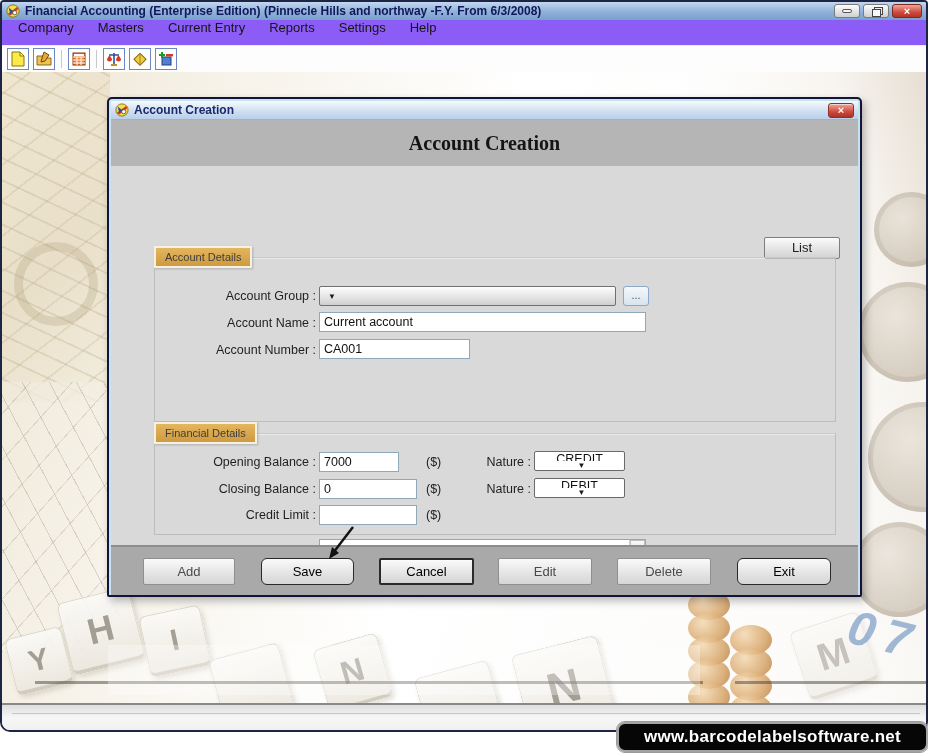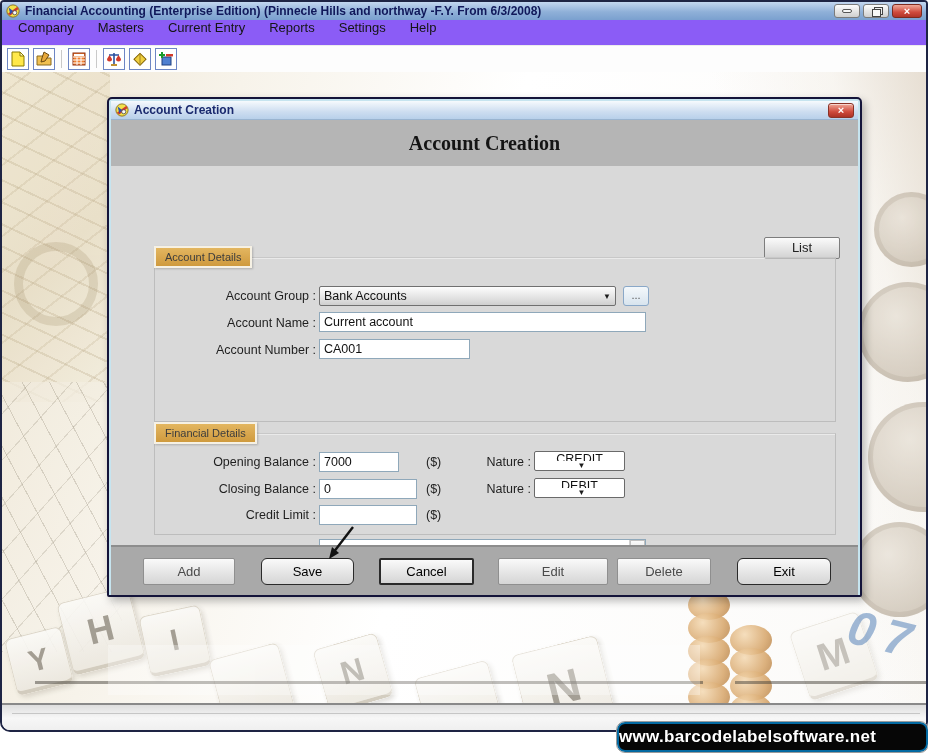--- a/index.html
+++ b/index.html
@@ -126,22 +126,22 @@
     background:linear-gradient(#fafafa, #e9e9e9 45%, #d5d5d5);
     font-family:"Liberation Sans", sans-serif; font-size:13px; color:#4a4a4a; text-align:center; line-height:25px; cursor:default; }
   .btn.dark { border-color:#2a2a2a; color:#000;border-radius:6px; }
   .btn.default-btn { border:2px solid #2a2a2a; color:#000; line-height:23px; }
   .list-btn { position:absolute; left:653px; top:71px; width:76px; height:22px; border:1px solid #7d7d7d; border-radius:2px;
     background:linear-gradient(#fbfbfb, #e6e6e6 50%, #d2d2d2); font-size:13px; color:#222; text-align:center; line-height:20px; }
   .cursor-arrow { position:absolute; left:210px; top:424px; z-index:6; pointer-events:none; }
 
   
   #watermark { position:absolute; left:617px; top:722px; width:311px; height:30px; z-index:20;
-    background:#060606; border:2px solid #0369a1; outline:1px solid #9a9a9a; border-radius:8px;
-    color:#ffffff; font-weight:bold; font-size:17px; text-align:left; line-height:25px; letter-spacing:.3px; }
+    background:#060606; border:2px solid #a3a3a3; outline:1px solid #9a9a9a; border-radius:8px;
+    color:#ffffff; font-weight:bold; font-size:17px; text-align:center; line-height:25px; letter-spacing:.3px; }
 </style>
 </head>
 <body>
 
 <div id="app">
   <div id="window">
 
     <div class="titlebar">
       <svg class="app-icon" viewBox="0 0 16 16">
         <circle cx="8" cy="8" r="7" fill="#f2e24a" stroke="#8a6a10"></circle>
@@ -289,21 +289,20 @@
       </div>
 
       <div class="dlg-content">
         <div class="list-btn">List</div>
 
         <div class="fieldset" style="left:43px; top:91px; width:682px; height:165px;"></div>
         <div class="gold-tab" style="left:43px; top:80px;">Account Details</div>
 
         <div class="fld-label" style="left:85px; top:123px;">Account Group :</div>
         <div class="combo" style="left:208px; top:120px; width:297px;">
-          <span class="combo-value">Bank Accounts</span>
           <span class="combo-arrow">▼</span>
         </div>
         <div class="browse-btn" style="left:512px; top:120px;">...</div>
 
         <div class="fld-label" style="left:85px; top:150px;">Account Name :</div>
         <input class="txt-input" style="left: 208px; top: 146px; width: 327px;" value="Current account">
 
         <div class="fld-label" style="left:85px; top:177px;">Account Number :</div>
         <input class="txt-input" style="left: 208px; top: 173px; width: 151px;" value="CA001">
 
@@ -339,21 +338,21 @@
             <div class="scroll-btn">▲</div>
             <div class="scroll-btn">▼</div>
           </div>
         </div>
       </div>
 
       <div class="dlg-bottom-band">
         <div class="btn" style="left:32px; width:92px;">Add</div>
         <div class="btn dark" style="left:150px; width:93px;">Save</div>
         <div class="btn default-btn" style="left:268px; width:95px;">Cancel</div>
-        <div class="btn" style="left:387px; width:110px;">Edit</div>
+        <div class="btn" style="left:387px; width:94px;">Edit</div>
         <div class="btn" style="left:506px; width:94px;">Delete</div>
         <div class="btn dark" style="left:626px; width:94px;">Exit</div>
       </div>
 
       <svg class="cursor-arrow" width="40" height="42" viewBox="0 0 40 42">
         <line x1="34" y1="4" x2="14" y2="30" stroke="#111" stroke-width="2.4"></line>
         <path d="M10 36 L20 30 L13 24 Z" fill="#111"></path>
       </svg>
     </div>
   </div>

